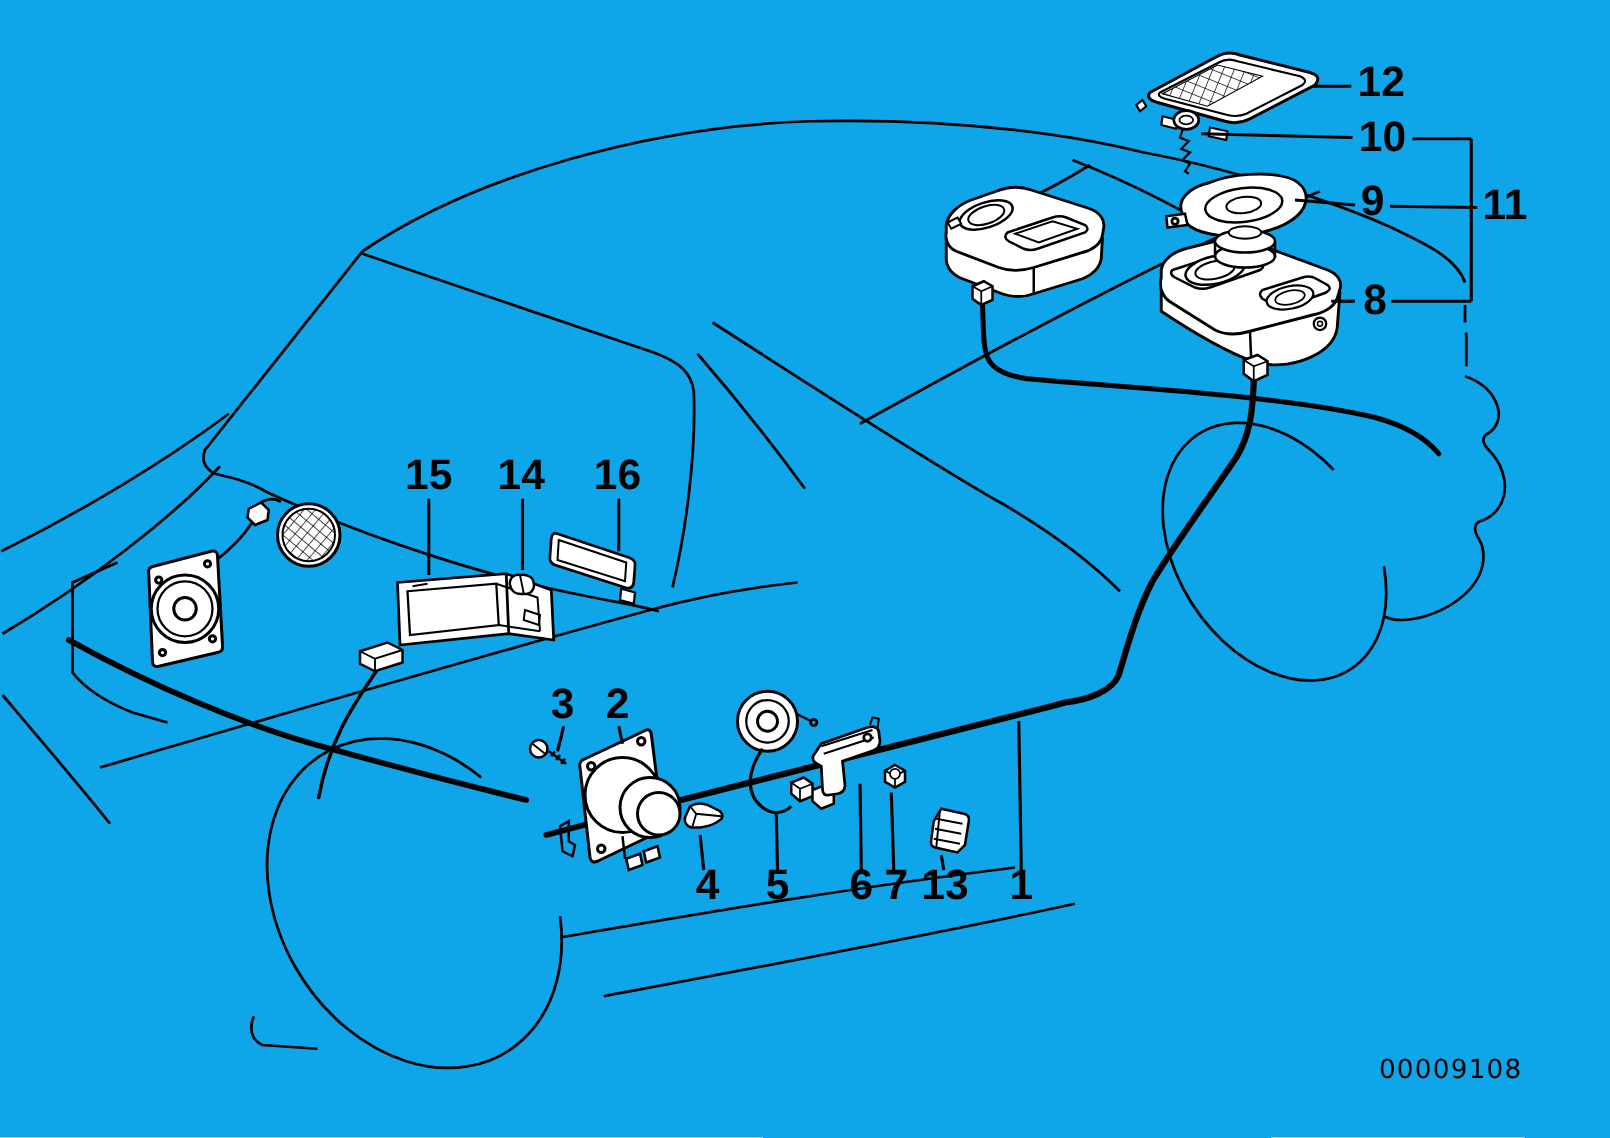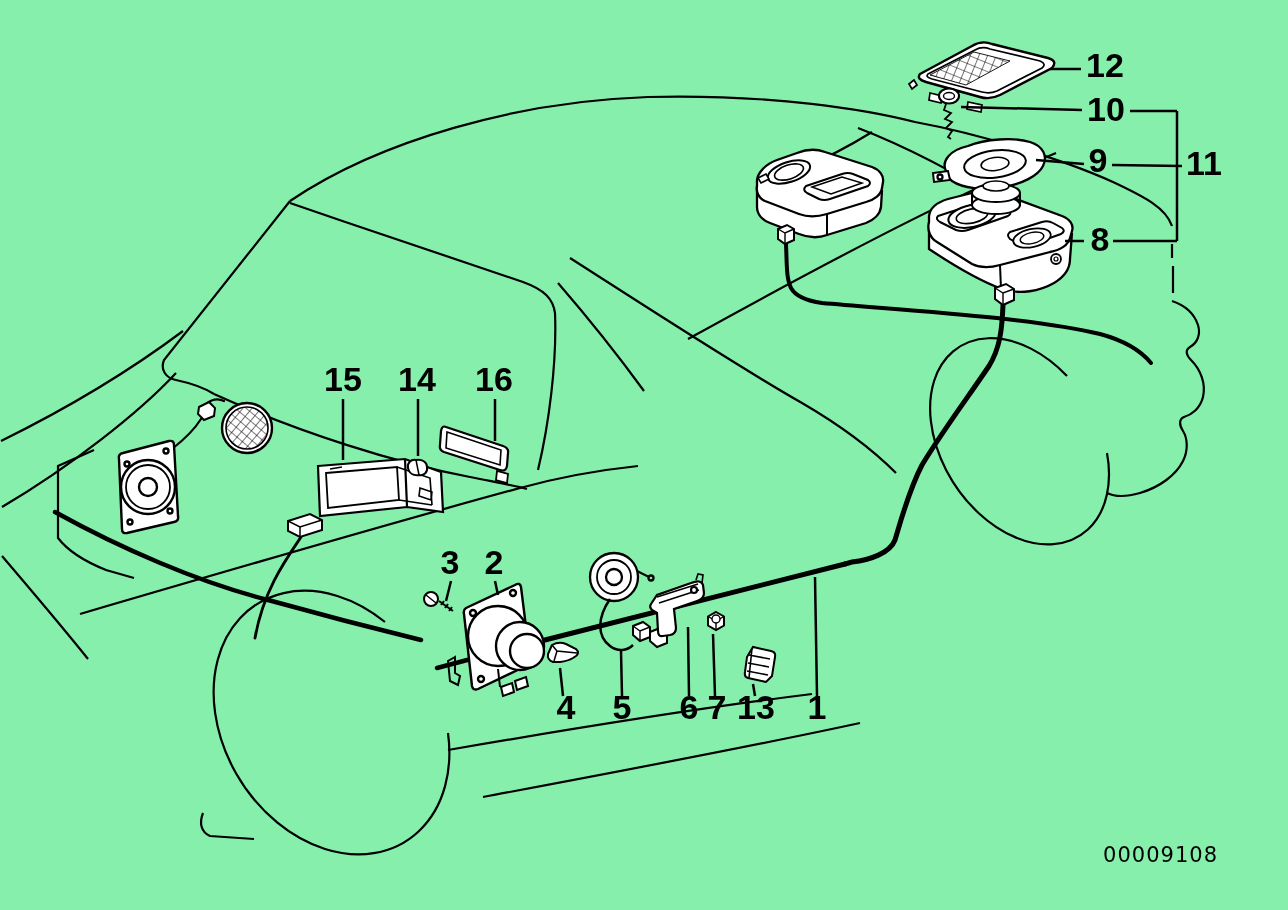--- a/index.html
+++ b/index.html
@@ -1,16 +1,16 @@
 <!DOCTYPE html>
 <html><head>
 <meta charset="utf-8">
 <style>
   html,body{margin:0;padding:0;background:#ffffff;}
-  #stage{position:relative;width:1288px;height:910px;background:#86efac;overflow:hidden;}
+  #stage{position:relative;width:1288px;height:910px;background:#0ea5e9;overflow:hidden;}
   svg{position:absolute;left:0;top:0;}
   svg text{font-family:"Liberation Sans","DejaVu Sans",sans-serif;font-weight:bold;font-size:34px;fill:#000;}
   svg text.docnum{font-family:"DejaVu Sans","Liberation Sans",sans-serif;font-weight:400;font-size:21px;letter-spacing:1px;}
   .ln{stroke:#000;fill:none;}
 </style>
 </head>
 <body>
 
 <div id="stage">
 <svg width="1288" height="910" viewBox="0 0 1288 910">

